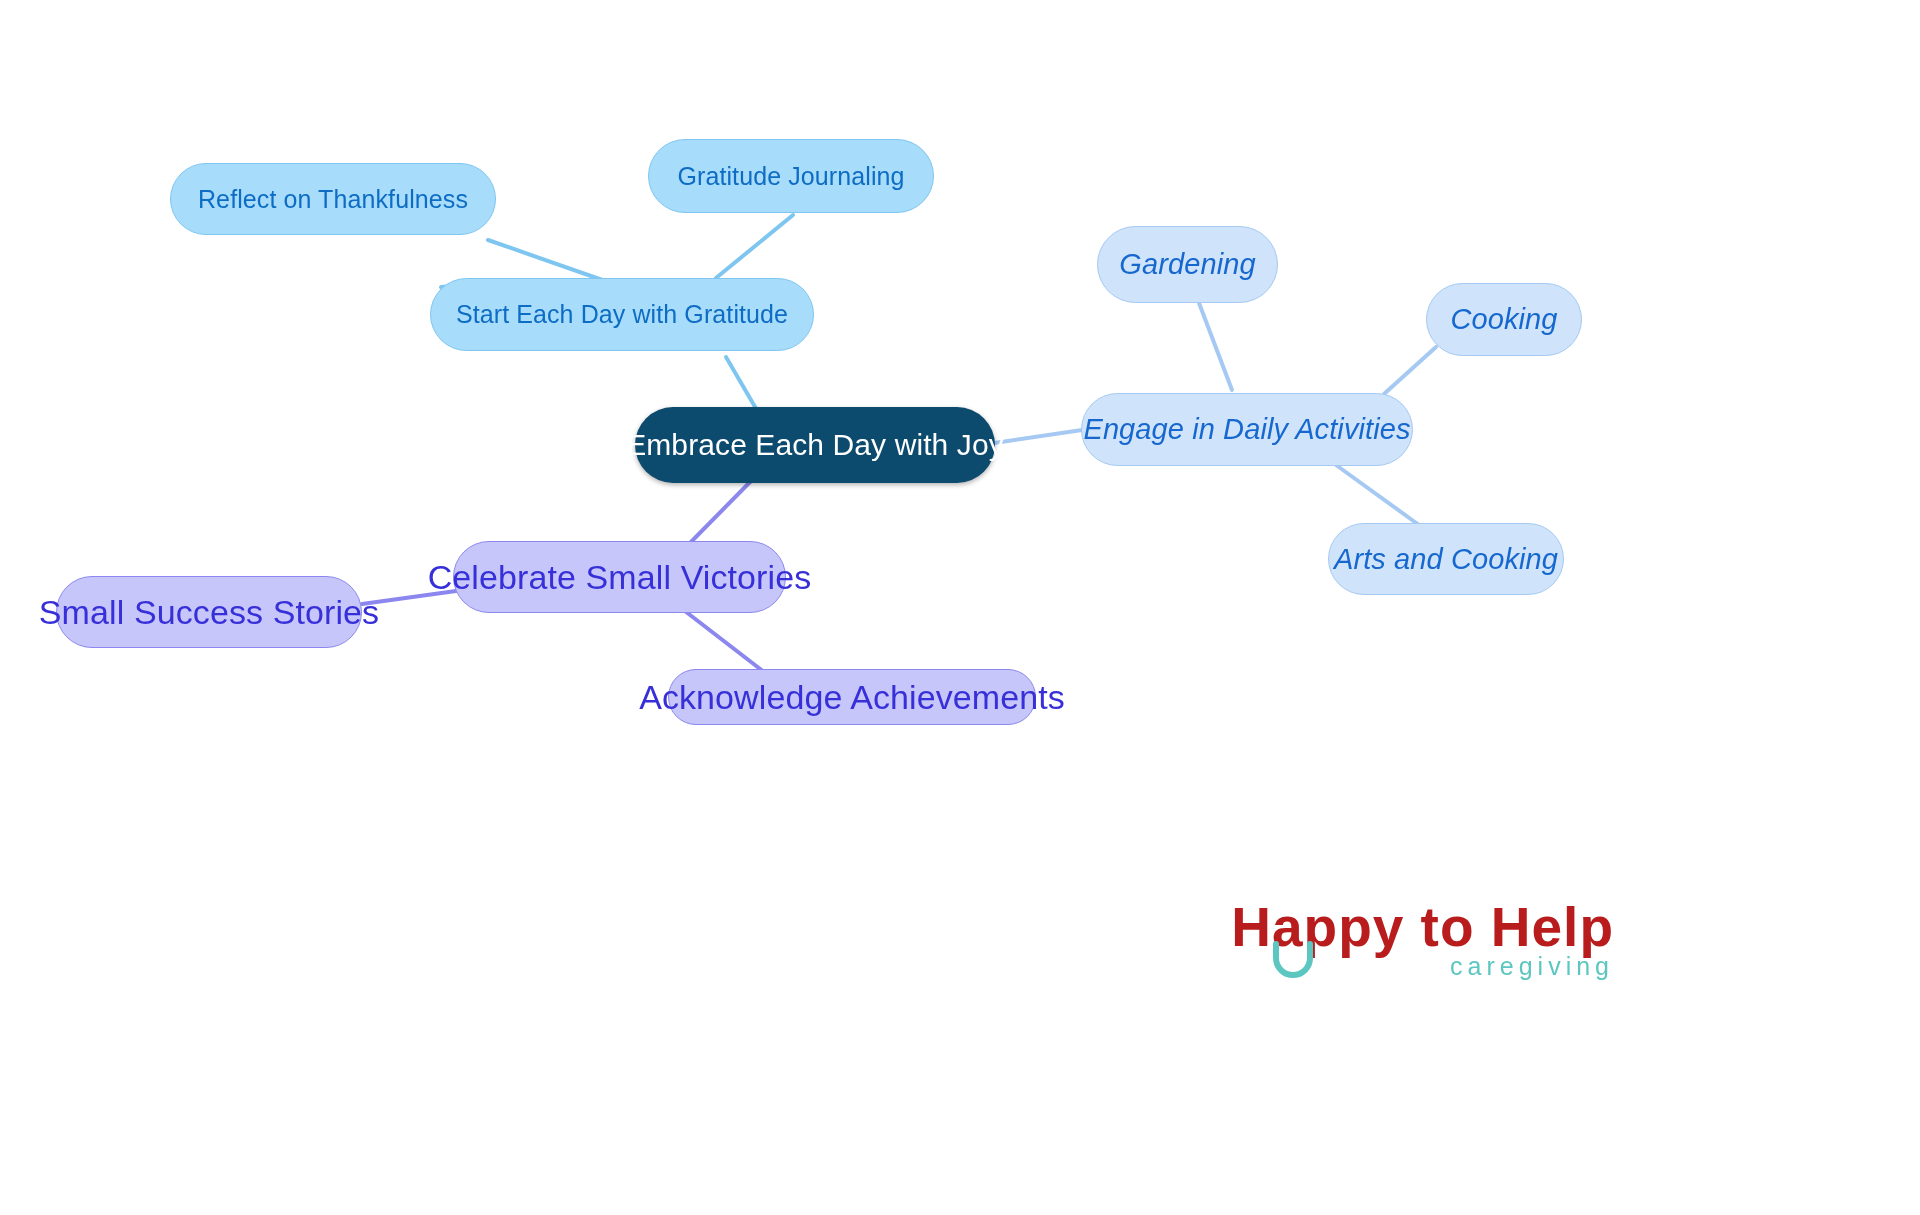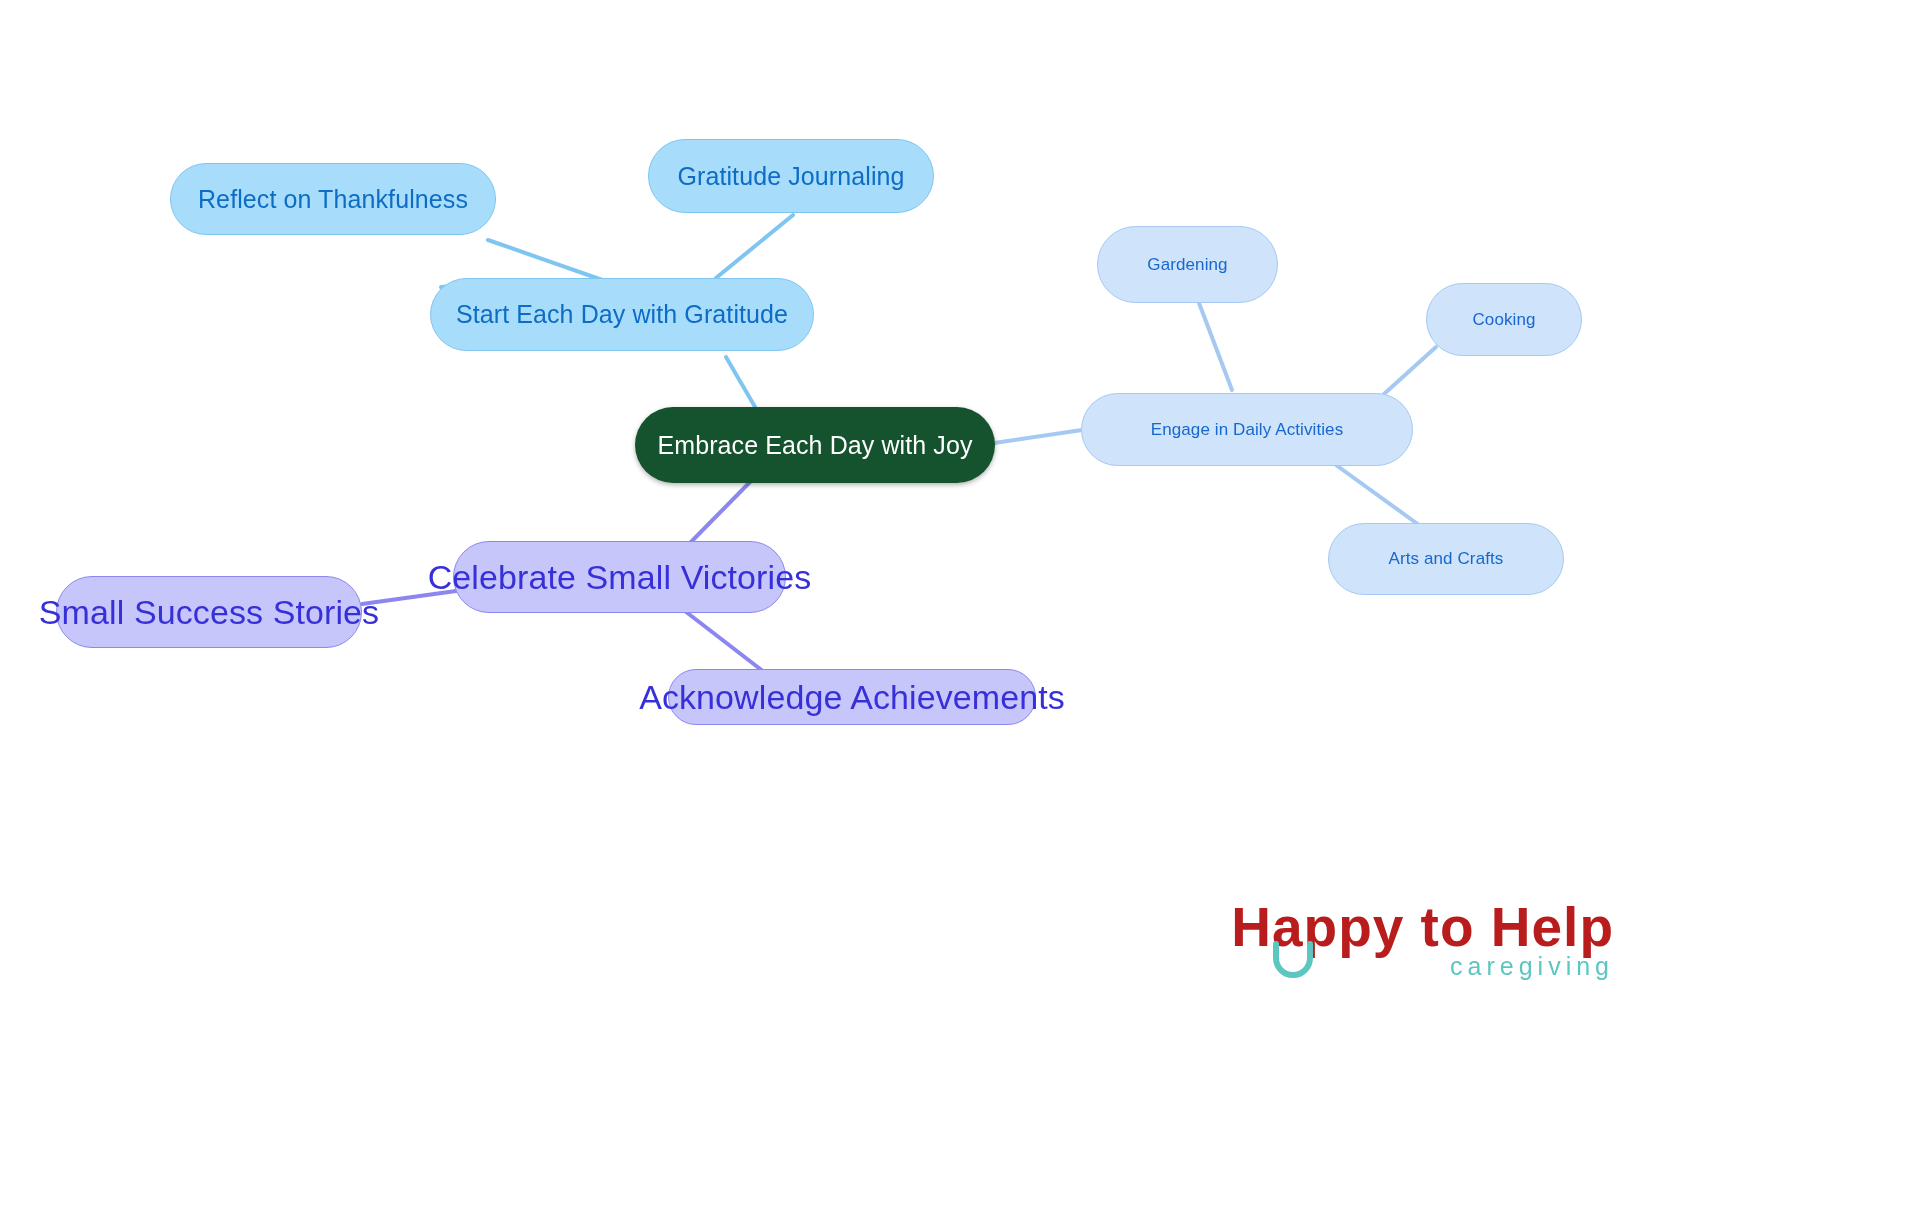--- a/index.html
+++ b/index.html
@@ -32,37 +32,38 @@
     display: flex;
     align-items: center;
     justify-content: center;
     text-align: center;
     border-radius: 999px;
     white-space: nowrap;
     letter-spacing: 0.1px;
     padding: 0 26px;
   }
   .node-root {
-    background: #14532d;
+    background: #0c4a6e;
     color: #ffffff;
-    font-size: 25px;
+    font-size: 30px;
     border: none;
     box-shadow: 0 2px 5px rgba(0,0,0,0.30);
   }
   .node-blue-dark {
     background: #a8dcfb;
     border: 1.6px solid #7ec6f0;
     color: #0d6cc4;
     font-size: 25px;
   }
   .node-blue-light {
     background: #cfe3fb;
     border: 1.6px solid #a5c9f2;
     color: #1668cf;
-    font-size: 17px;
+    font-size: 29px;
+    font-style: italic;
   }
   .node-purple {
     background: #c7c6fb;
     border: 1.6px solid #8b87ef;
     color: #3730d9;
     font-size: 34px;
   }
   #logo {
     position: absolute;
     left: 1178px;
@@ -148,21 +149,21 @@
 
   <div class="node node-blue-light" style="left:1045px; top:393px; width:332px; height:73px;">
     <span>Engage in Daily Activities</span>
   </div>
 
   <div class="node node-blue-light" style="left:1390px; top:283px; width:156px; height:73px;">
     <span>Cooking</span>
   </div>
 
   <div class="node node-blue-light" style="left:1292px; top:523px; width:236px; height:72px;">
-    <span>Arts and Crafts</span>
+    <span>Arts and Cooking</span>
   </div>
 
   <div class="node node-purple" style="left:20px; top:576px; width:306px; height:72px;">
     <span>Small Success Stories</span>
   </div>
 
   <div class="node node-purple" style="left:417px; top:541px; width:333px; height:72px;">
     <span>Celebrate Small Victories</span>
   </div>
 

